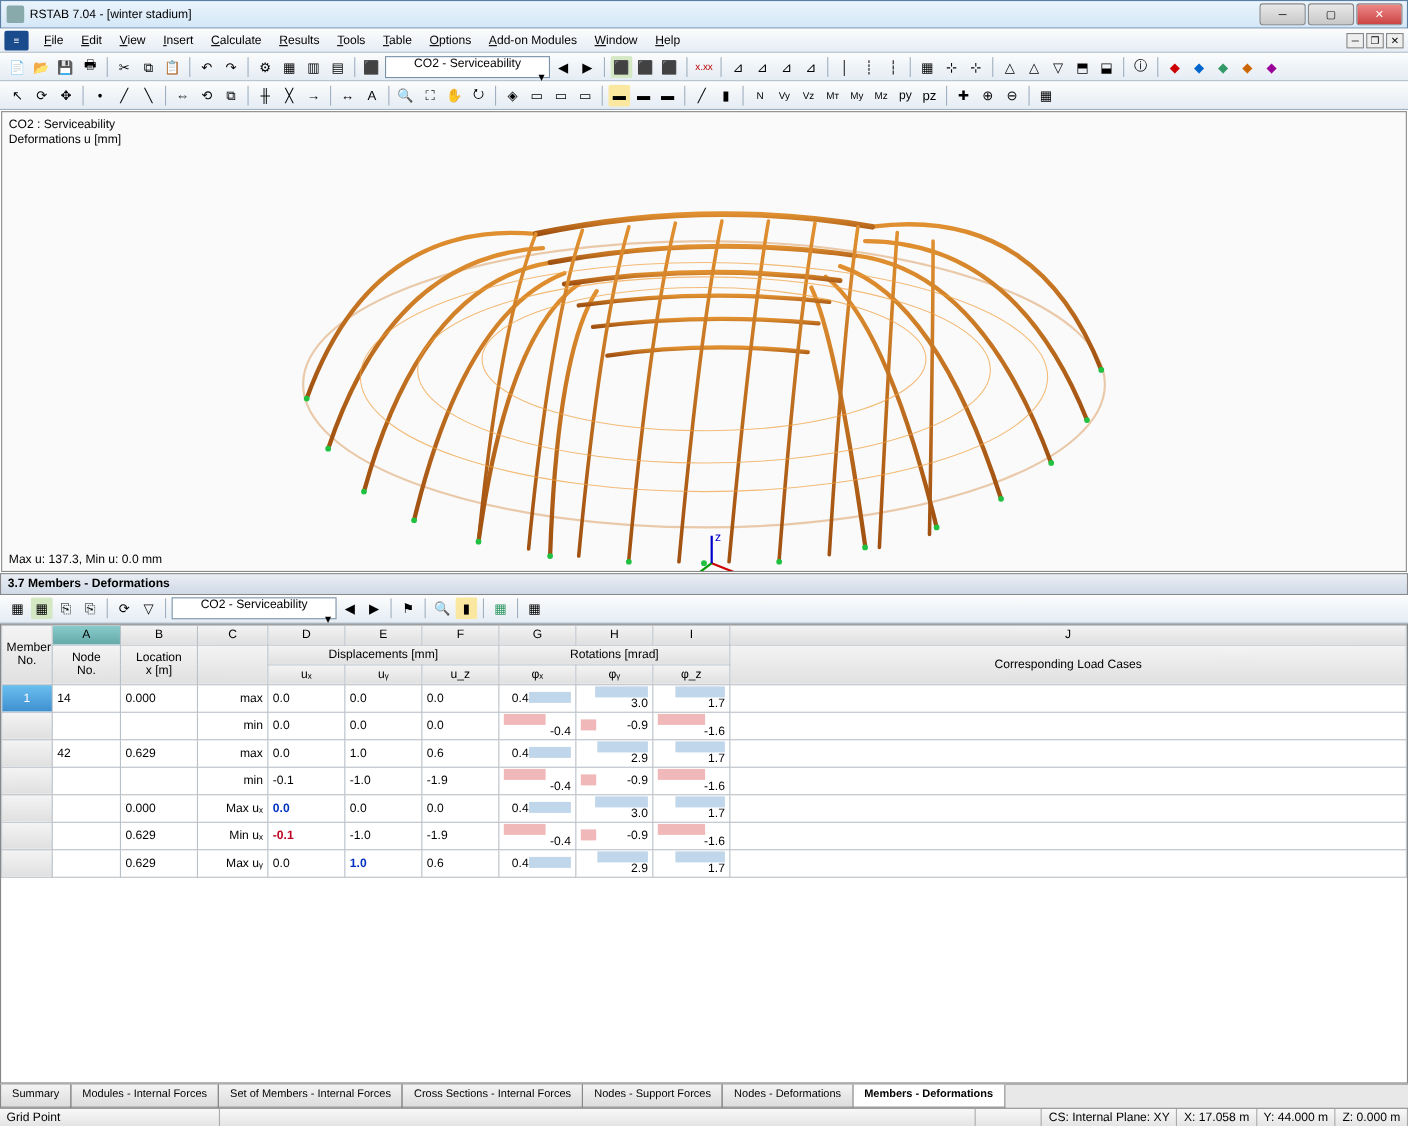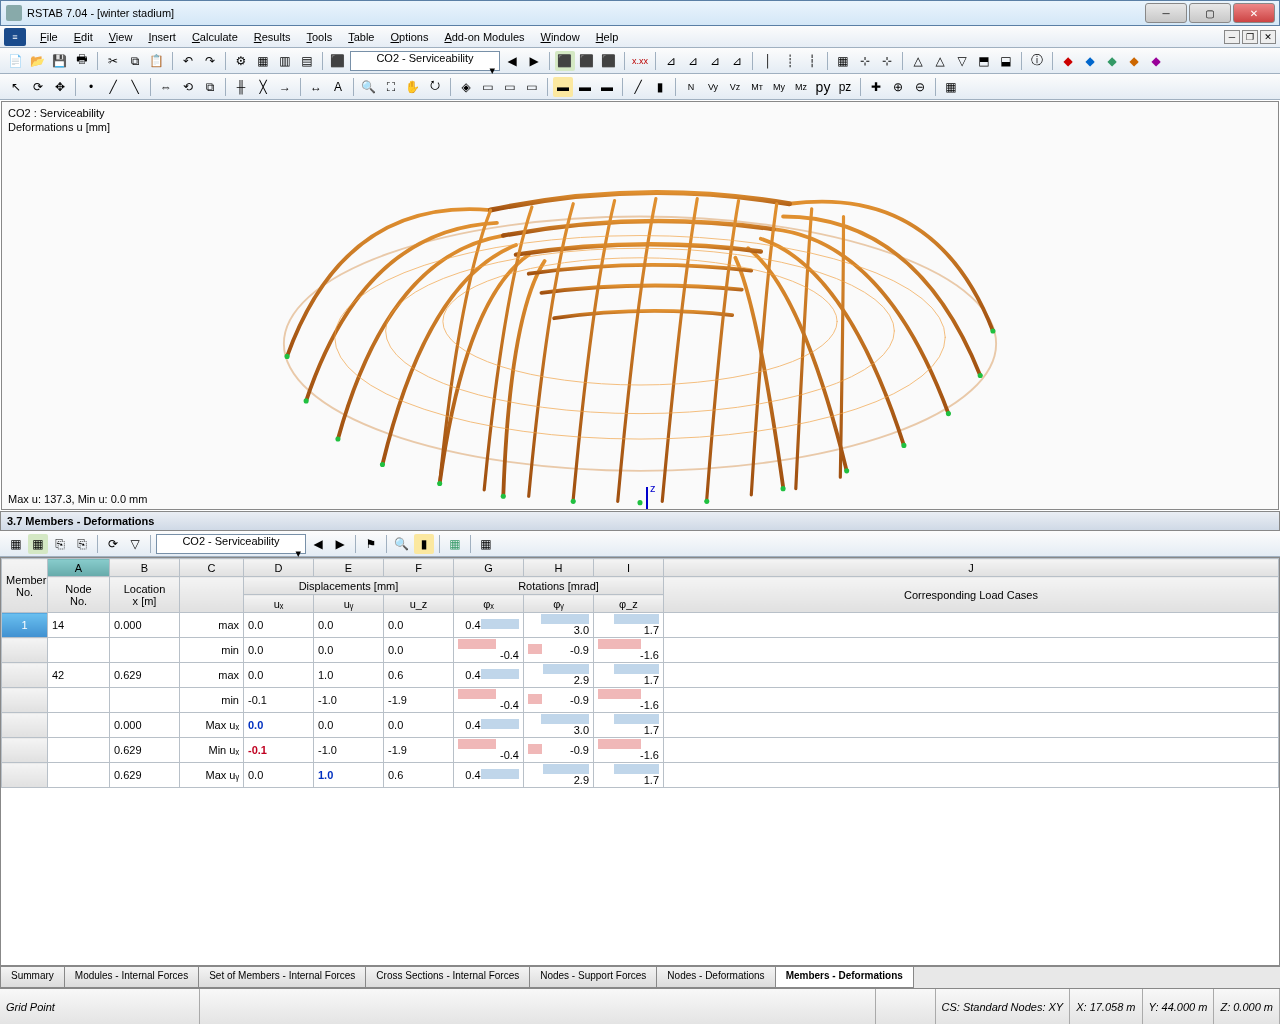--- a/index.html
+++ b/index.html
@@ -32,21 +32,21 @@
 td.rowhead { background: linear-gradient(#f4f4f4,#e0e0e0); text-align: center; }
 td.rowhead.sel { background: linear-gradient(#6ac0f0,#4090d0); color: #fff; }
 td.num { text-align: left; }
 td.lbl { text-align: right; }
 .bar { display: inline-block; height: 10px; vertical-align: middle; }
 .bar.blue { background: #c0d6ea; }
 .bar.red { background: #f0b8b8; }
 .tabs-bottom { height: 22px; background: #e8e8e8; display: flex; border-top: 1px solid #888; }
 .tab-b { padding: 3px 10px; border: 1px solid #888; border-top: none; margin-right: -1px; background: linear-gradient(#f4f4f4,#dcdcdc); cursor: pointer; font-size: 10px; }
 .tab-b.active { background: #fff; font-weight: bold; }
-.statusbar { height: 36px; background: linear-gradient(#f8f8f8,#e4e4e4); border-top: 1px solid #888; display: flex; align-items: center; font-size: 10px; font-style: italic; }
+.statusbar { height: 17px; background: linear-gradient(#f8f8f8,#e4e4e4); border-top: 1px solid #888; display: flex; align-items: center; font-size: 10px; }
 .status-cell { padding: 0 6px; border-right: 1px solid #aaa; height: 100%; display: flex; align-items: center; }
 .status-btn { border: 1px solid #888; padding: 1px 4px; margin: 0 1px; background: #eee; }
 .blue-txt { color: #0030c0; font-weight: bold; }
 .red-txt { color: #c00020; font-weight: bold; }
 .mdi-controls { margin-left: auto; display: flex; gap: 2px; }
 .mdi-btn { width: 16px; height: 14px; border: 1px solid #888; background: #eee; font-size: 9px; display: flex; align-items: center; justify-content: center; }
 </style>
 </head>
 <body>
 
@@ -166,21 +166,21 @@
   <span class="tb-sep"></span>
   <span class="tb-btn">╱</span>
   <span class="tb-btn">▮</span>
   <span class="tb-sep"></span>
   <span class="tb-btn" style="font-size:9px">N</span>
   <span class="tb-btn" style="font-size:9px">Vy</span>
   <span class="tb-btn" style="font-size:9px">Vz</span>
   <span class="tb-btn" style="font-size:9px">Mт</span>
   <span class="tb-btn" style="font-size:9px">My</span>
   <span class="tb-btn" style="font-size:9px">Mz</span>
-  <span class="tb-btn" style="font-size:14px">py</span>
+  <span class="tb-btn" style="font-size:11px">py</span>
   <span class="tb-btn" style="font-size:12px">pz</span>
   <span class="tb-sep"></span>
   <span class="tb-btn">✚</span>
   <span class="tb-btn">⊕</span>
   <span class="tb-btn">⊖</span>
   <span class="tb-sep"></span>
   <span class="tb-btn">▦</span>
 </div>
 
 <div class="viewport">
@@ -513,17 +513,17 @@
     <div class="tab-b">Cross Sections - Internal Forces</div>
     <div class="tab-b">Nodes - Support Forces</div>
     <div class="tab-b">Nodes - Deformations</div>
     <div class="tab-b active">Members - Deformations</div>
   </div>
 
 <div class="statusbar">
   <div class="status-cell" style="width:200px">Grid Point</div>
   <div class="status-cell" style="flex:1"></div>
   <div class="status-cell" style="width:60px"></div>
-  <div class="status-cell">CS: Standard  Nodes: XY</div>
+  <div class="status-cell">CS: Internal  Plane: XY</div>
   <div class="status-cell">X:  17.058 m</div>
   <div class="status-cell">Y:  44.000 m</div>
   <div class="status-cell">Z:  0.000 m</div>
 </div>
 
 </body></html>

